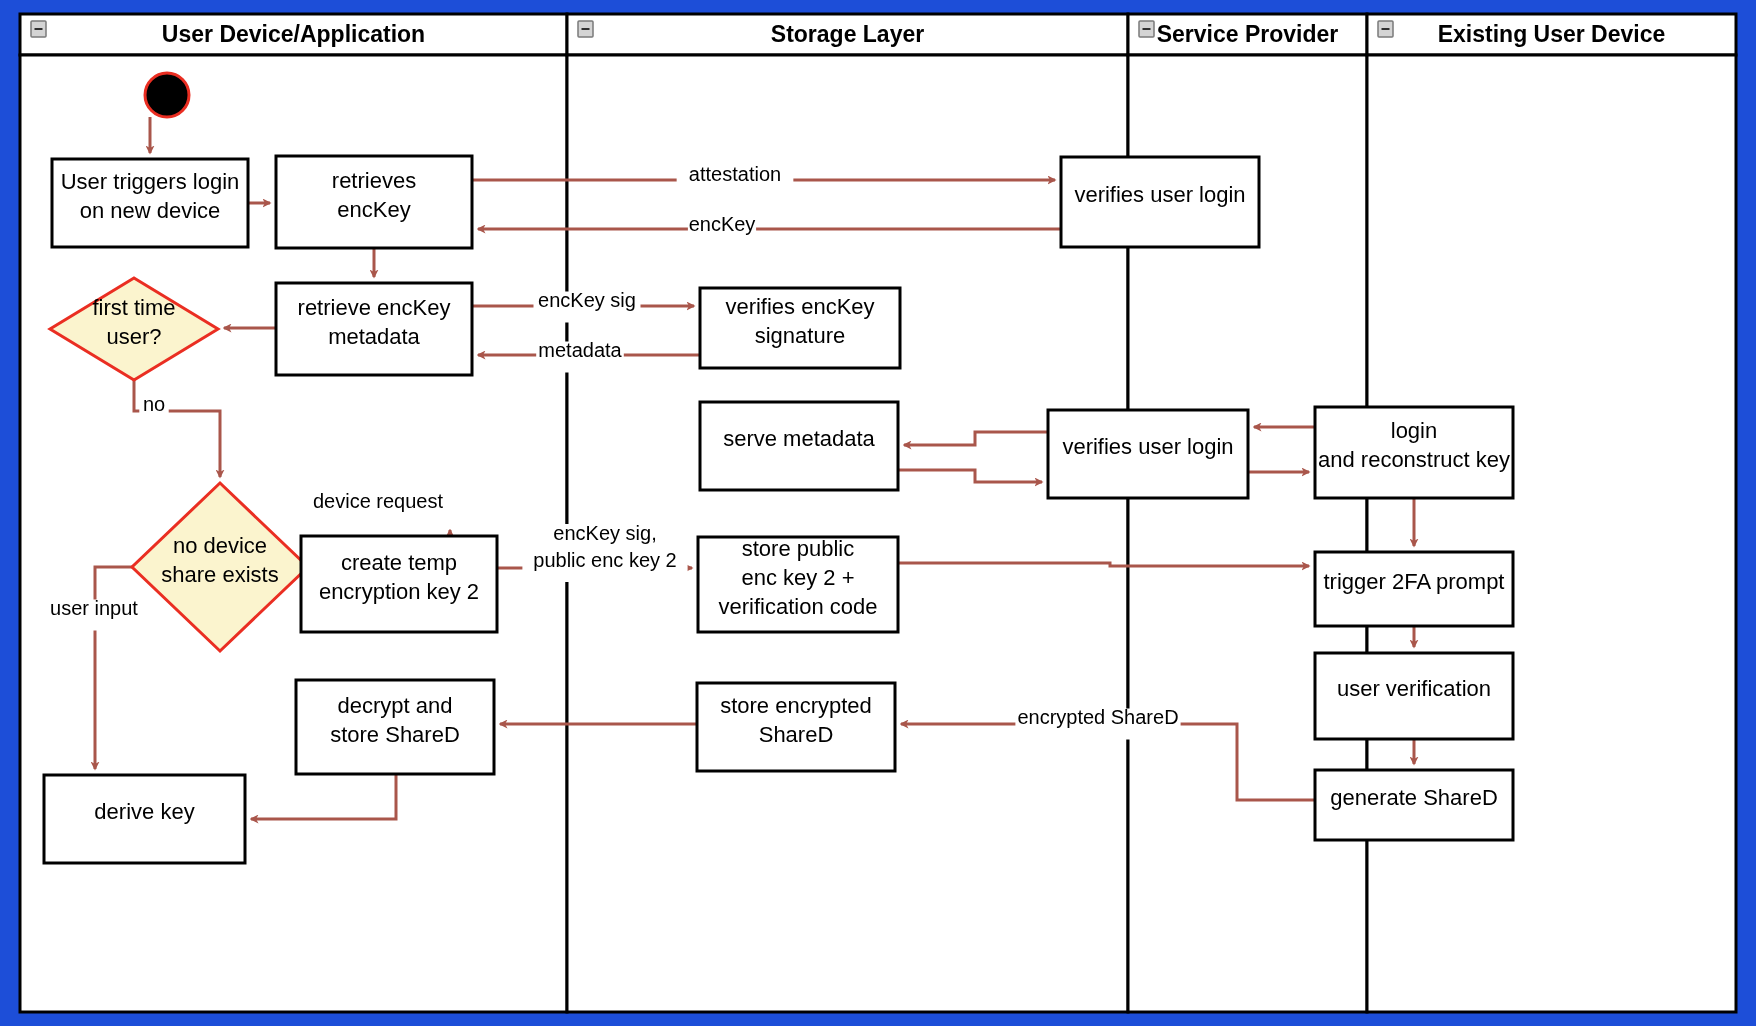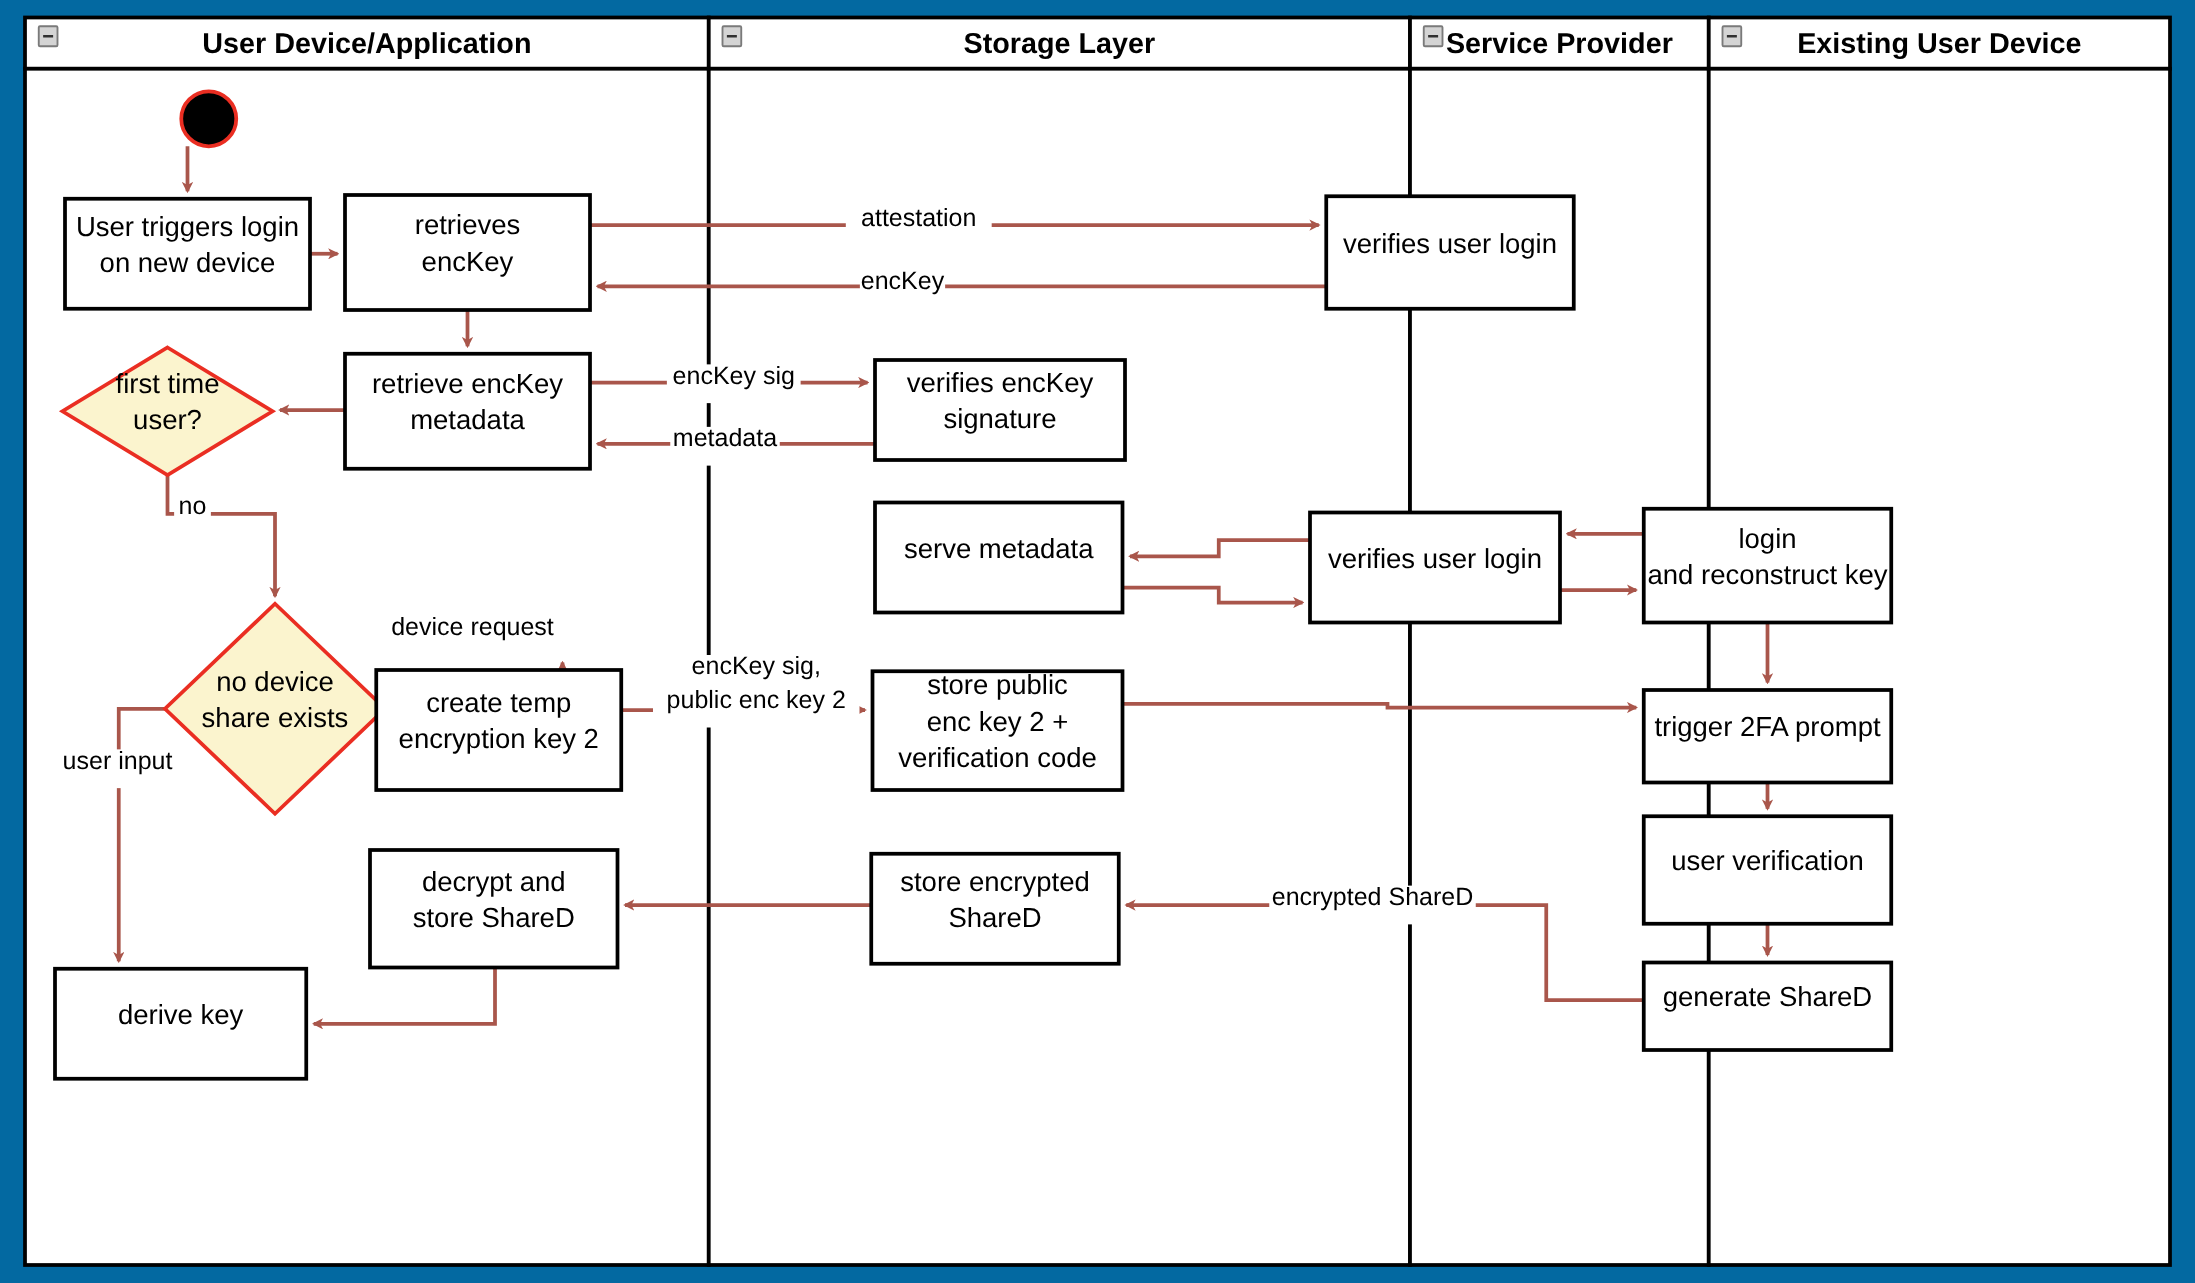--- a/index.html
+++ b/index.html
@@ -1,17 +1,17 @@
 <!DOCTYPE html>
 <html><head>
 <meta charset="utf-8">
 <style>
   html,body{margin:0;padding:0;background:#ffffff;}
   body{width:1756px;height:1026px;font-family:"Liberation Sans",sans-serif;}
-  #stage{position:relative;width:1756px;height:1026px;overflow:hidden;background:#0369a1;}
+  #stage{position:relative;width:1756px;height:1026px;overflow:hidden;background:#1d4ed8;}
   svg{display:block;}
   .lane-title{font-family:"Liberation Sans",sans-serif;font-size:23px;font-weight:bold;fill:#000;}
   .node-text{font-family:"Liberation Sans",sans-serif;font-size:22px;fill:#000;}
   .edge-label{font-family:"Liberation Sans",sans-serif;font-size:20px;fill:#000;}
   .lane-rect{fill:#ffffff;stroke:#000000;stroke-width:3;}
   .lane-head{fill:#ffffff;stroke:#000000;stroke-width:3;}
   .act-box{fill:#ffffff;stroke:#000000;stroke-width:3;}
   .decision{fill:#FBF4CE;stroke:#EA2E22;stroke-width:3;}
   .edge{stroke:#A9564B;stroke-width:3;fill:none;}
   .startnode{fill:#000000;stroke:#EA2E22;stroke-width:3;}

